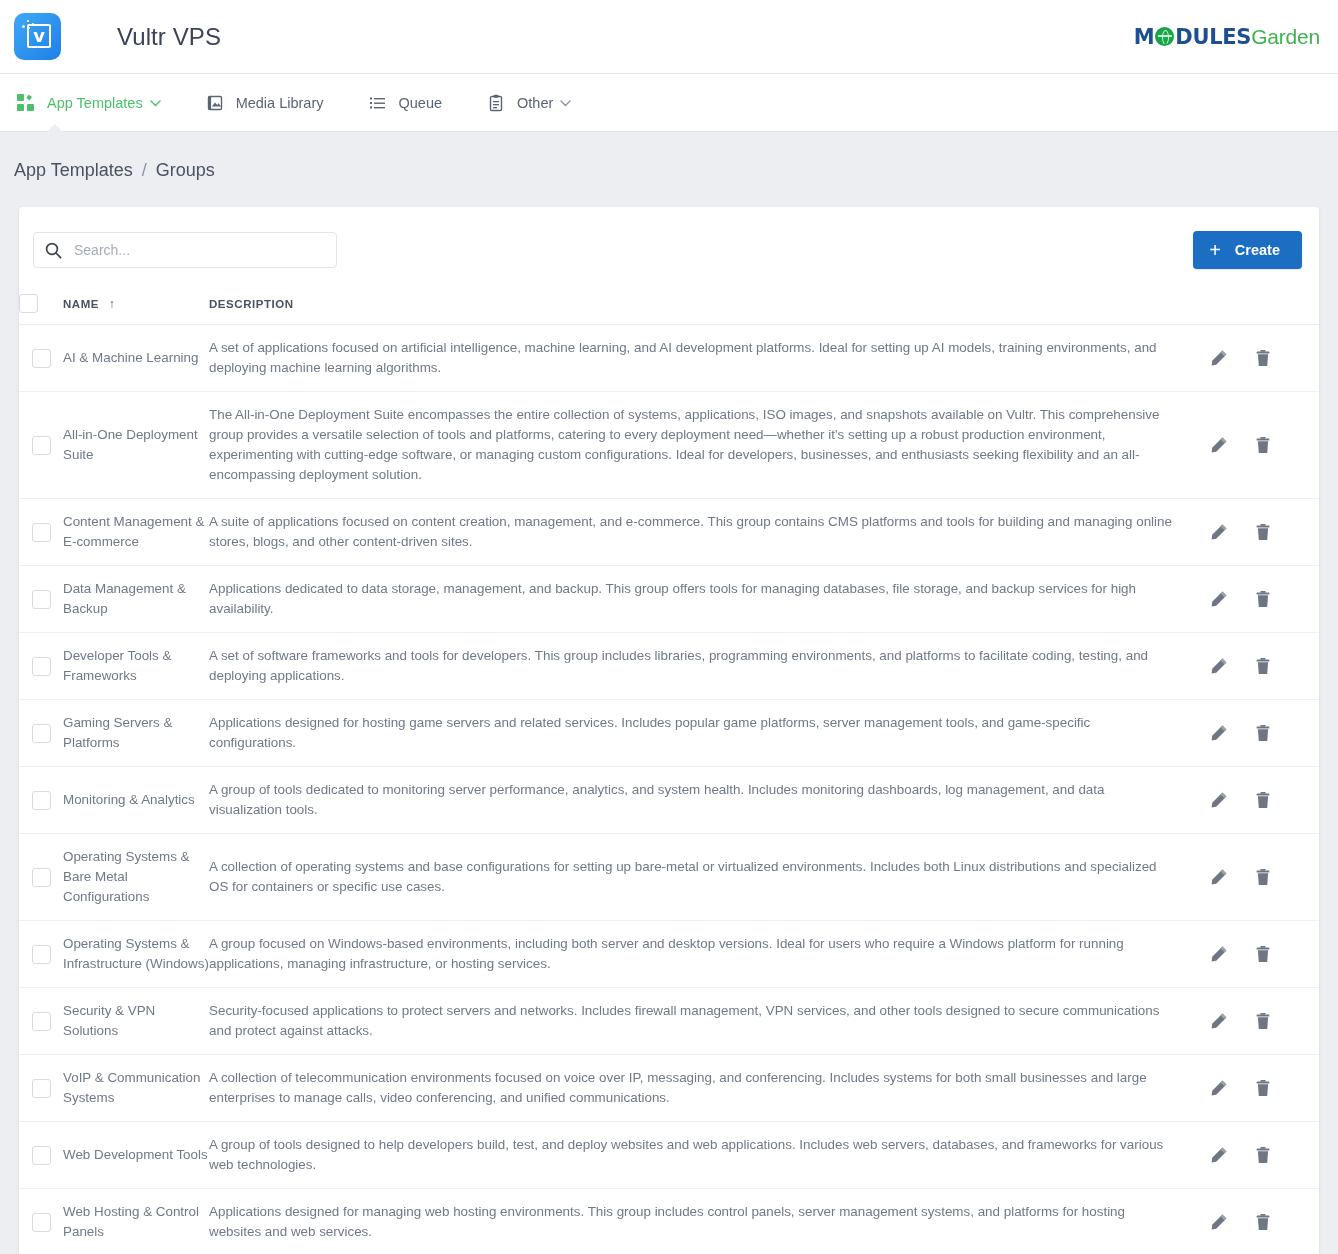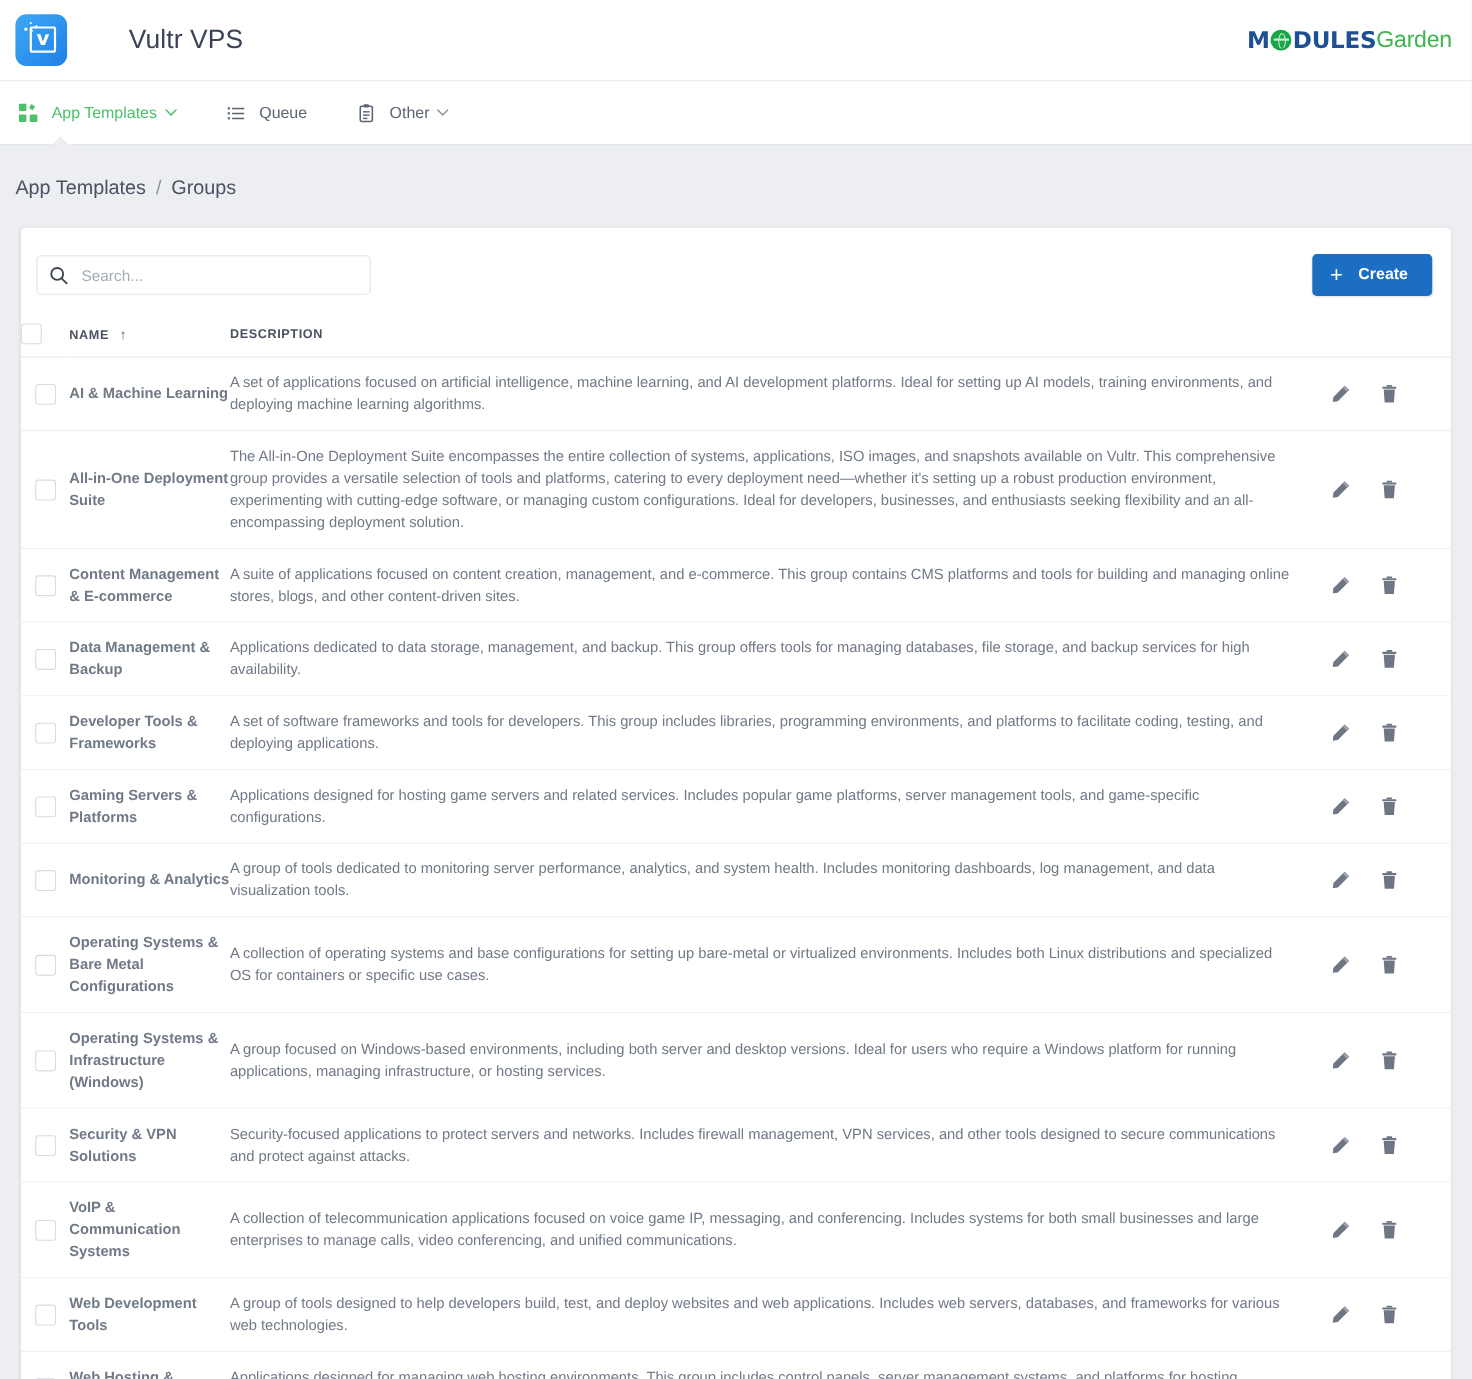--- a/index.html
+++ b/index.html
@@ -121,21 +121,21 @@
   table.grid { width: 100%; border-collapse: collapse; table-layout: fixed; }
   table.grid th {
     text-align: left; font-size: 11.5px; letter-spacing: .55px; color: #4a5161;
     font-weight: 700; padding: 9px 0 11px 0; border-bottom: 1px solid #e9ecef;
   }
   table.grid td {
     border-bottom: 1px solid #eef0f3; color: #707986; font-size: 13.4px; line-height: 20px;
     vertical-align: middle; padding: 13px 0;
   }
   .col-check { width: 44px; padding-left: 0 !important; text-align: center; }
-  .col-name  { width: 146px; font-weight: bold; }
+  .col-name  { width: 146px; }
   .col-desc  { width: auto; padding-right: 34px !important; }
   .col-act   { width: 110px; }
   th.col-check { padding-left: 0; }
   .cell-name { color: #5b6472; font-size: 13.4px; line-height: 20px; padding-right: 10px; }
   .cell-desc { color: #707986; }
 
   .cb {
     width: 19px; height: 19px; border: 1px solid #d7dbe0; border-radius: 3px;
     display: inline-block; background: #fff; cursor: pointer; vertical-align: middle;
   }
@@ -186,20 +186,30 @@
       </span>
       <span class="nav-label">App Templates</span>
       <span class="chev">
         <svg width="11" height="7" viewBox="0 0 11 7">
             <path d="M1 1 L5.5 5.5 L10 1" stroke="#4cc16a" stroke-width="1.4" fill="none" stroke-linecap="round"></path>
           </svg>
       </span>
       <span class="nav-caret"></span>
     </div>
 
+    <div class="nav-item">
+      <span class="nav-icon">
+        <svg width="18" height="18" viewBox="0 0 18 18">
+          <rect x="2.5" y="2.5" width="13" height="13" rx="1.3" stroke="#5b6472" stroke-width="1.4" fill="none"></rect>
+          <rect x="2.5" y="2.5" width="2.6" height="13" fill="#5b6472"></rect>
+          <path d="M6 12.5 L9 8.5 L11.2 11 L12.6 9.3 L15 12.5 Z" fill="#5b6472"></path>
+        </svg>
+      </span>
+      <span class="nav-label">Media Library</span>
+    </div>
 
     <div class="nav-item">
       <span class="nav-icon">
         <svg width="18" height="18" viewBox="0 0 18 18">
           <rect x="1" y="3.5" width="2" height="2" fill="#5b6472"></rect>
             <rect x="5" y="4" width="11" height="1.4" fill="#5b6472"></rect>
           <rect x="1" y="8" width="2" height="2" fill="#5b6472"></rect>
             <rect x="5" y="8.5" width="11" height="1.4" fill="#5b6472"></rect>
           <rect x="1" y="12.5" width="2" height="2" fill="#5b6472"></rect>
             <rect x="5" y="13" width="11" height="1.4" fill="#5b6472"></rect>
@@ -485,21 +495,21 @@
                     <rect x="6.4" y="1" width="5.2" height="1.7" rx="0.6" fill="#6e7684"></rect>
                     <path d="M3.9 5.2 H14.1 L13.2 17 H4.8 Z" fill="#6e7684"></path>
                   </svg>
                 </span>
               </div>
             </td>
           </tr>
           <tr>
             <td class="col-check"><span class="cb"></span></td>
             <td class="col-name cell-name">VoIP &amp; Communication Systems</td>
-            <td class="col-desc cell-desc">A collection of telecommunication applications focused on voice game IP, messaging, and conferencing. Includes systems for both small businesses and large enterprises to manage calls, video conferencing, and unified communications.</td>
+            <td class="col-desc cell-desc">A collection of telecommunication environments focused on voice over IP, messaging, and conferencing. Includes systems for both small businesses and large enterprises to manage calls, video conferencing, and unified communications.</td>
             <td class="col-act">
               <div class="actions">
                 <span class="icon-btn">
                   <svg width="18" height="18" viewBox="0 0 18 18">
                     <path d="M12.4 1.6 L16.4 5.6 L6.2 15.8 L1.6 16.4 L2.2 11.8 Z" fill="#6e7684"></path>
                     <path d="M12.4 1.6 L16.4 5.6 L14.6 7.4 L10.6 3.4 Z" fill="#9aa2ad"></path>
                   </svg>
                 </span>
                 <span class="icon-btn">
                   <svg width="18" height="18" viewBox="0 0 18 18">

